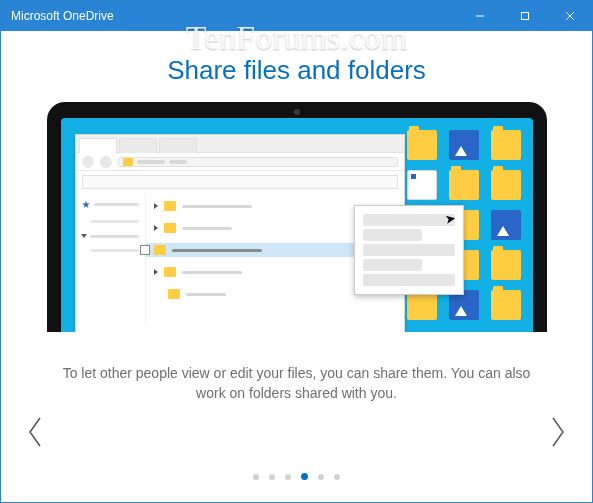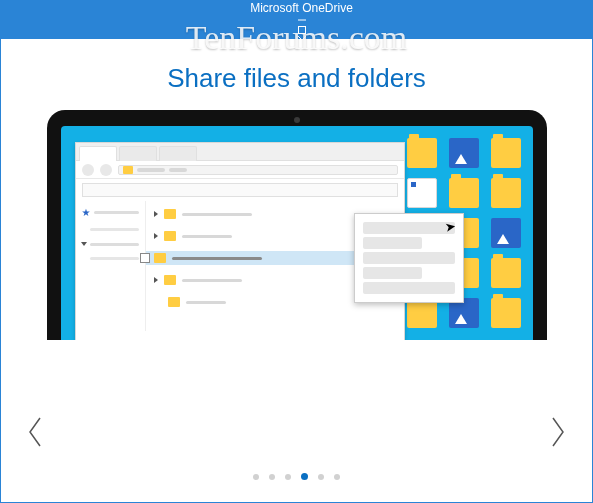--- a/index.html
+++ b/index.html
@@ -5,29 +5,28 @@
   * { margin: 0; padding: 0; box-sizing: border-box; }
   body {
     width: 593px; height: 503px;
     font-family: "Segoe UI", Arial, sans-serif;
     background: #fff;
     border: 1px solid #2a84d6;
     position: relative;
     overflow: hidden;
   }
   .titlebar {
-    height: 38px;
+    height: 30px;
     background: #2a84d6;
     color: #fff;
     display: flex;
     align-items: center;
     font-size: 12px;
     padding: 0 0 0 10px;
     position: relative;
-    flex-direction: column;
   }
   .titlebar .title { flex: 0 0 auto; }
   .titlebar .spacer { flex: 1; }
   .winbtn {
     width: 45px; height: 30px;
     display: flex; align-items: center; justify-content: center;
     color: #fff; font-size: 12px;
   }
   .winbtn svg { width: 10px; height: 10px; }
   .watermark {
@@ -258,20 +257,21 @@
                 <div class="mi short"></div>
                 <div class="mi"></div>
             </div>
             <span class="cursor">➤</span>
           </div>
         </div>
       </div>
     </div>
   </div>
 
+  <div class="desc">To let other people view or edit your files, you can share them. You can also work on folders shared with you.</div>
 </div>
 
 <div class="nav-arrow left">
   <svg viewBox="0 0 18 32">
       <polyline points="14,2 4,16 14,30" fill="none" stroke="#555" stroke-width="1.5"></polyline>
     </svg>
 </div>
 <div class="nav-arrow right">
   <svg viewBox="0 0 18 32">
       <polyline points="4,2 14,16 4,30" fill="none" stroke="#555" stroke-width="1.5"></polyline>

